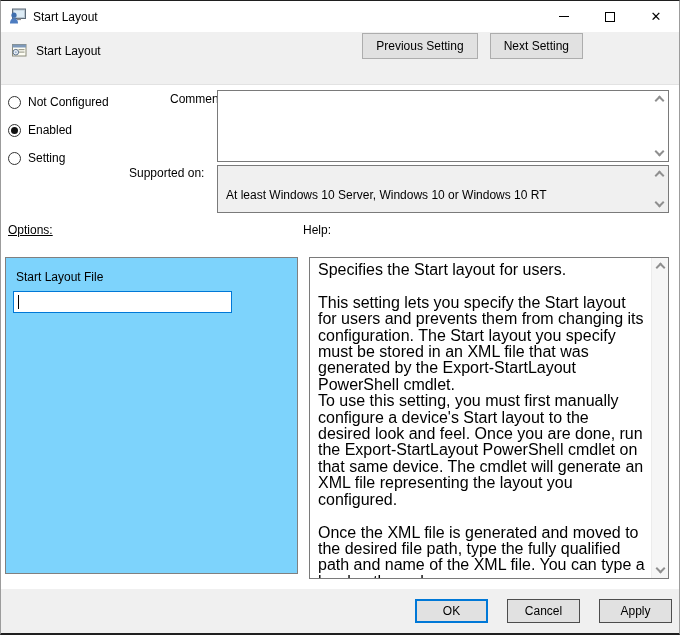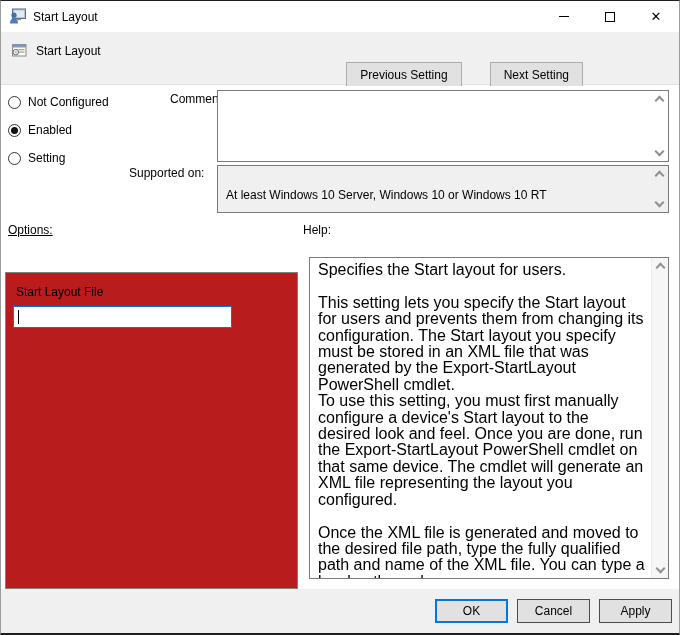--- a/index.html
+++ b/index.html
@@ -22,21 +22,21 @@
   .cap-btn { width: 46px; height: 100%; display: flex; align-items: center; justify-content: center; cursor: default; }
   .glyph-min { width: 10px; height: 1px; background: #000; }
   .glyph-max { width: 10px; height: 10px; border: 1px solid #000; background: transparent; }
   .glyph-close { font-size: 13px; line-height: 1; }
 
   
   .headerband { position: absolute; top: 31px; left: 0; right: 0; height: 53px; background: #f0f0f0; border-bottom: 1px solid #e2e2e2; }
   .setting-id { position: absolute; left: 10px; top: 10px; display: flex; align-items: center; }
   .setting-id .icon { width: 17px; height: 17px; }
   .setting-id .label { margin-left: 8px; font-size: 12px; }
-  .nav-buttons { position: absolute; right: 96px; top: 30px; display: flex; gap: 28px; }
+  .nav-buttons { position: absolute; right: 96px; top: 1px; display: flex; gap: 12px; }
   .btn { background: #e1e1e1; border: 1px solid #adadad; font-family: inherit; font-size: 12px; height: 26px; padding: 0 13px; cursor: default; }
 
   
   .content { position: absolute; top: 85px; left: 0; right: 0; bottom: 45px; background: #fff; }
 
   .radio-group { position: absolute; left: 7px; top: 7px; }
   .radio-row { display: flex; align-items: flex-end; height: 16px; margin-bottom: 12px; cursor: default; }
   .radio { width: 13px; height: 13px; border: 1px solid #333; border-radius: 50%; background: #fff; margin-right: 7px; position: relative; flex: 0 0 auto; }
   .radio.checked::after { content: ""; position: absolute; left: 2px; top: 2px; right: 2px; bottom: 2px; border-radius: 50%; background: #111; }
 
@@ -47,31 +47,31 @@
 
   .chev { width: 7px; height: 7px; border: solid #8f8f8f; border-width: 2px 0 0 2px; }
   .chev.up { transform: rotate(45deg); }
   .chev.down { transform: rotate(225deg); }
   .box-chev-top { position: absolute; right: 5px; top: 6px; }
   .box-chev-bottom { position: absolute; right: 5px; bottom: 6px; }
 
   .options-label { position: absolute; left: 7px; top: 137px; text-decoration: underline; }
   .help-label { position: absolute; left: 302px; top: 137px; }
 
-  .options-panel { position: absolute; left: 4px; top: 171px; width: 293px; height: 317px; border: 1px solid #808080; background: #b91c1c; margin-top: 15px; }
+  .options-panel { position: absolute; left: 4px; top: 171px; width: 293px; height: 317px; border: 1px solid #808080; background: #7dd3fc; }
   .field-label { position: absolute; left: 10px; top: 12px; }
   .field-input { position: absolute; left: 7px; top: 33px; width: 219px; height: 22px; border: 1px solid #0078d7; background: #fff; }
   .caret { position: absolute; left: 4px; top: 3px; width: 1px; height: 14px; background: #000; }
 
   .help-panel { position: absolute; left: 308px; top: 171px; width: 360px; height: 322px; border: 1px solid #7a7a7a; background: #fff; display: flex; overflow: hidden; }
   .help-text { flex: 1 1 auto; padding: 4px 6px 0 8px; font-size: 16px; line-height: 16.4px; white-space: pre-line; overflow: hidden; }
   .help-scrollbar { flex: 0 0 17px; background: #f6f6f6; border-left: 1px solid #ececec; display: flex; flex-direction: column; justify-content: space-between; align-items: center; padding: 6px 0; }
 
   
-  .footer { position: absolute; left: 0; right: 0; bottom: 0; height: 44px; background: #f0f0f0; display: flex; align-items: center; justify-content: flex-end; gap: 9px; padding-right: 7px; }
+  .footer { position: absolute; left: 0; right: 0; bottom: 0; height: 44px; background: #f0f0f0; display: flex; align-items: center; justify-content: flex-end; gap: 19px; padding-right: 7px; }
   .footer .fbtn { width: 73px; height: 24px; background: #e1e1e1; font-family: inherit; font-size: 12px; cursor: default; }
   .btn-default { border: 2px solid #0078d7; }
   .btn-plain { border: 1px solid #4d4d4d; }
 </style>
 </head>
 <body>
 
 <div class="window">
 
   <div class="titlebar">

